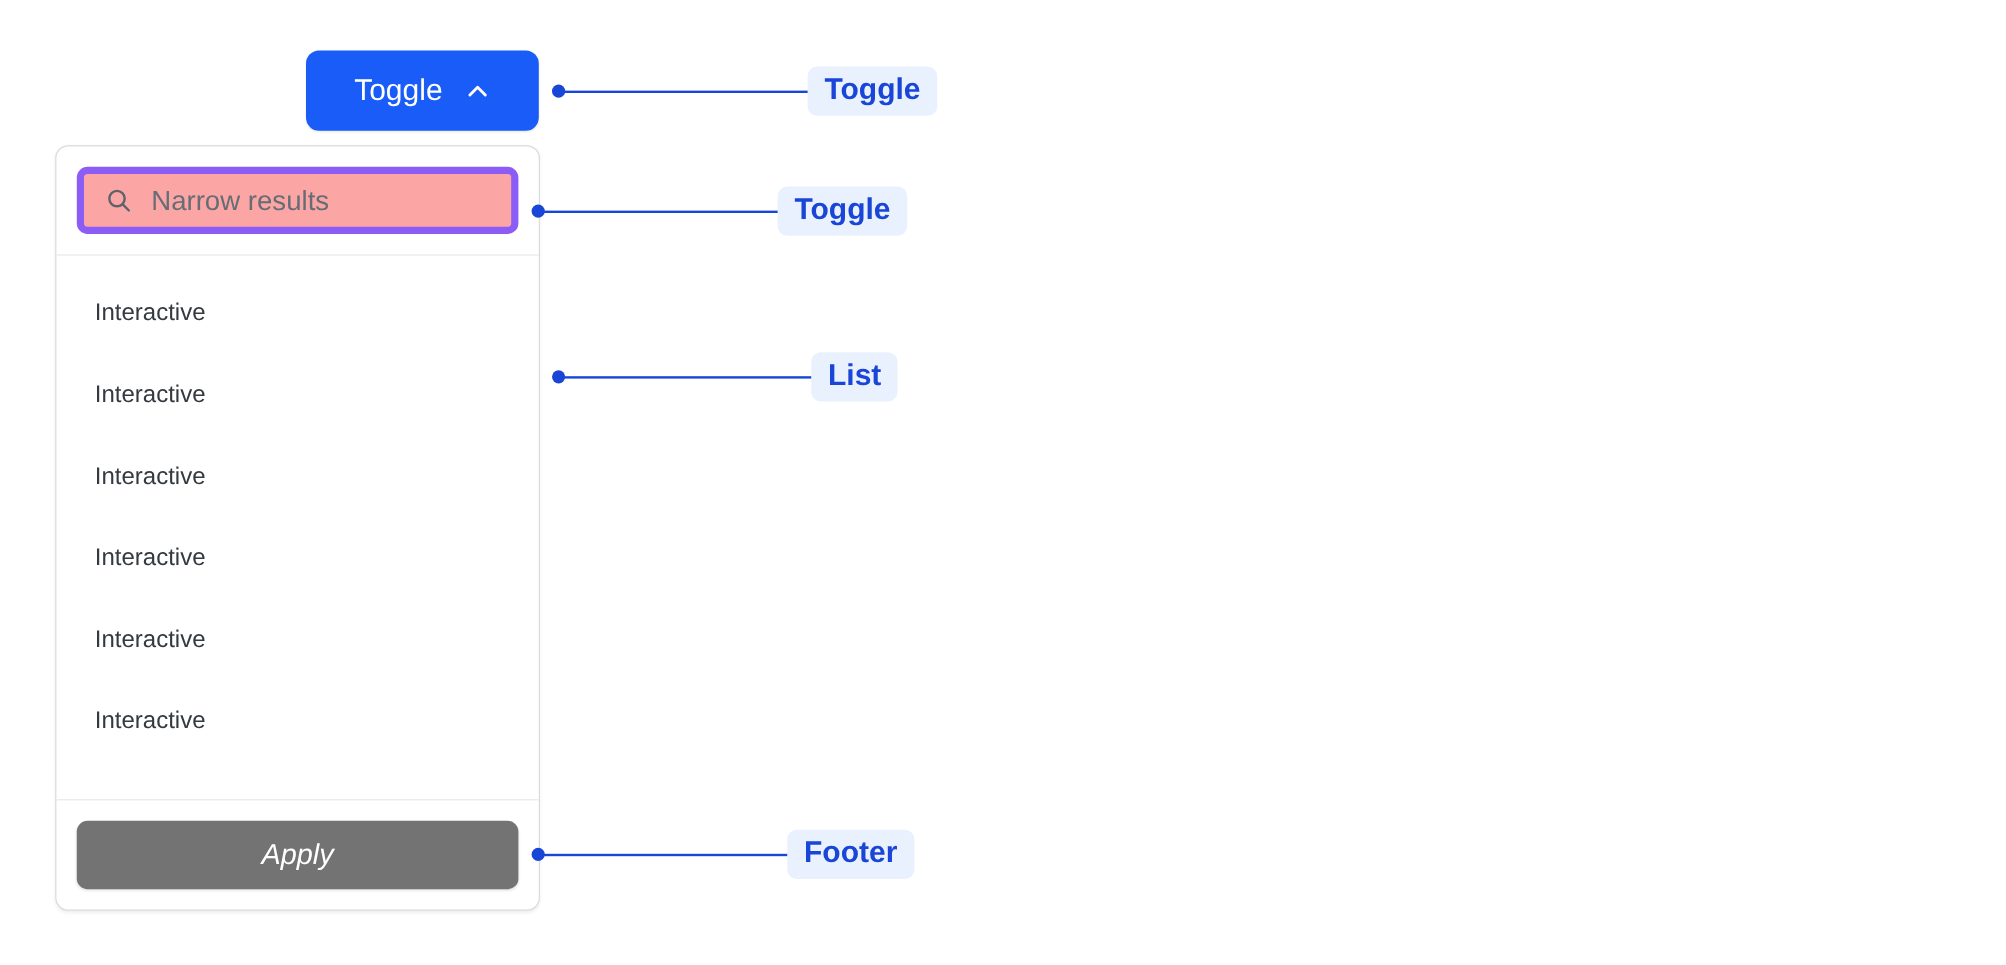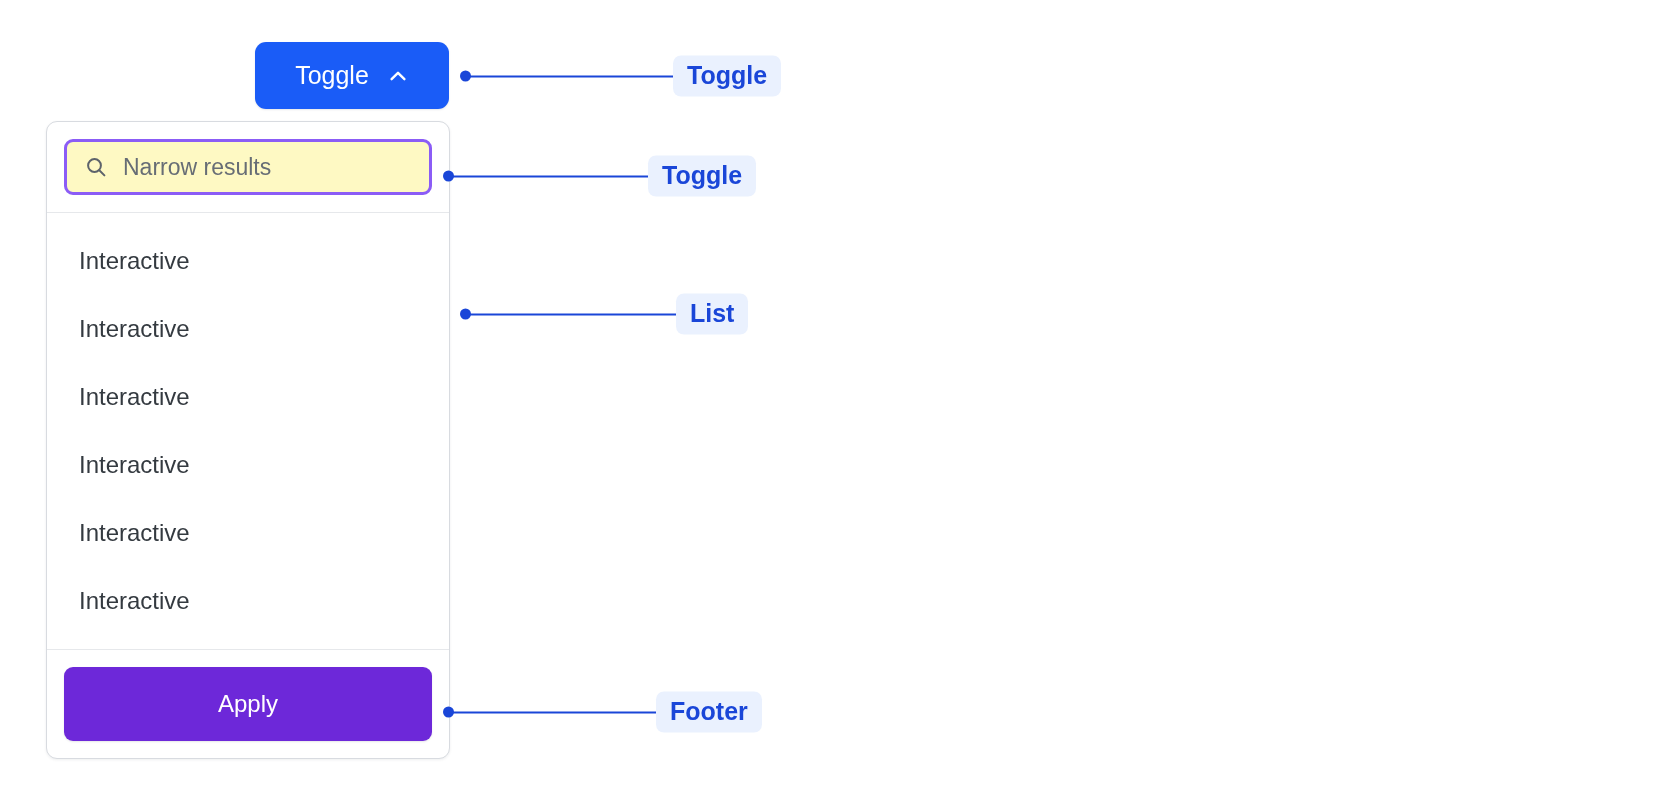--- a/index.html
+++ b/index.html
@@ -65,26 +65,26 @@
   
   .panel-header {
     padding: 17px 17px 17px 17px;
     border-bottom: 1px solid #e6e8eb;
     box-sizing: border-box;
     flex: 0 0 auto;
   }
   .search-box {
     position: relative;
     height: 56px;
-    border: 3px solid #8b5cf6;
+    border: 6px solid #8b5cf6;
     border-radius: 9px;
     box-sizing: border-box;
     display: flex;
     align-items: center;
-    background: #fef9c3;
+    background: #fca5a5;
   }
   .search-icon {
     position: absolute;
     left: 17px;
     top: 50%;
     transform: translateY(-50%);
     width: 24px;
     height: 24px;
     display: block;
   }
@@ -103,47 +103,48 @@
   .search-input::placeholder { color: #676d75; opacity: 1; }
 
   
   .panel-list {
     flex: 1 1 auto;
     overflow-y: auto;
     padding: 14px 0 6px 0;
     box-sizing: border-box;
   }
   .list-item {
-    font-size: 24px;
+    font-size: 20px;
     color: #343a40;
     padding: 0 0 0 32px;
     height: 68px;
     line-height: 68px;
     cursor: pointer;
     white-space: nowrap;
   }
 
   
   .panel-footer {
     flex: 0 0 auto;
     border-top: 1px solid #e6e8eb;
     padding: 17px;
     box-sizing: border-box;
   }
   .apply-button {
     width: 100%;
-    height: 74px;
-    background: #6d28d9;
+    height: 57px;
+    background: #737373;
     border: none;
     border-radius: 9px;
     color: #ffffff;
     font-family: "Liberation Sans", sans-serif;
     font-size: 24px;
     cursor: pointer;
     box-shadow: 0 1px 2px rgba(16,24,40,0.10);
+    font-style: italic;
   }
 
   
   .annotation {
     position: absolute;
     display: flex;
     align-items: center;
     z-index: 6;
     pointer-events: none;
   }

